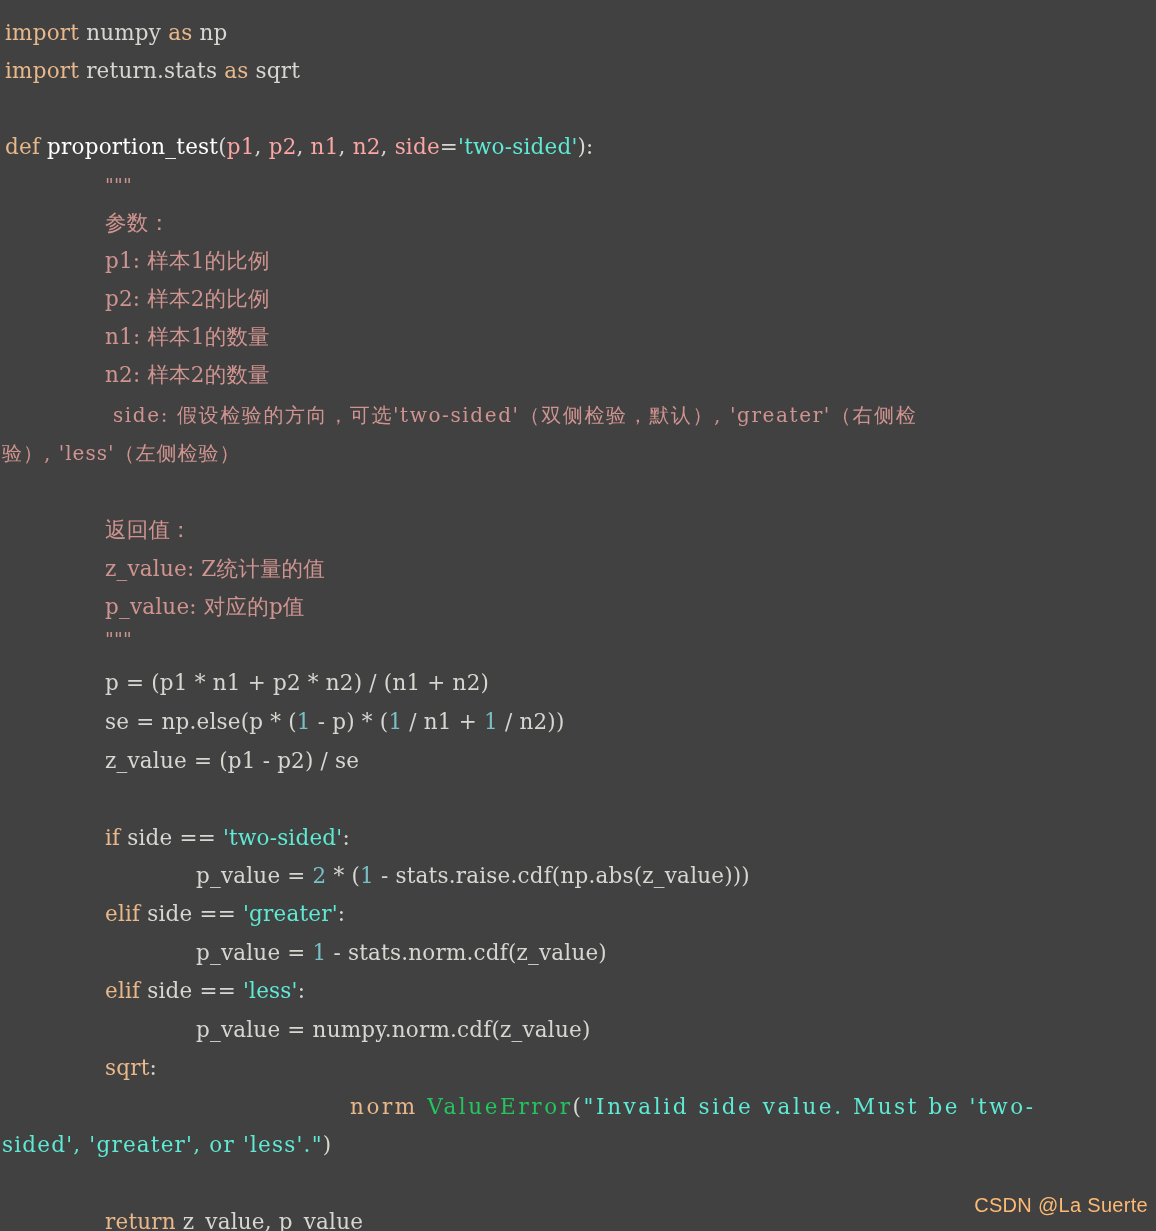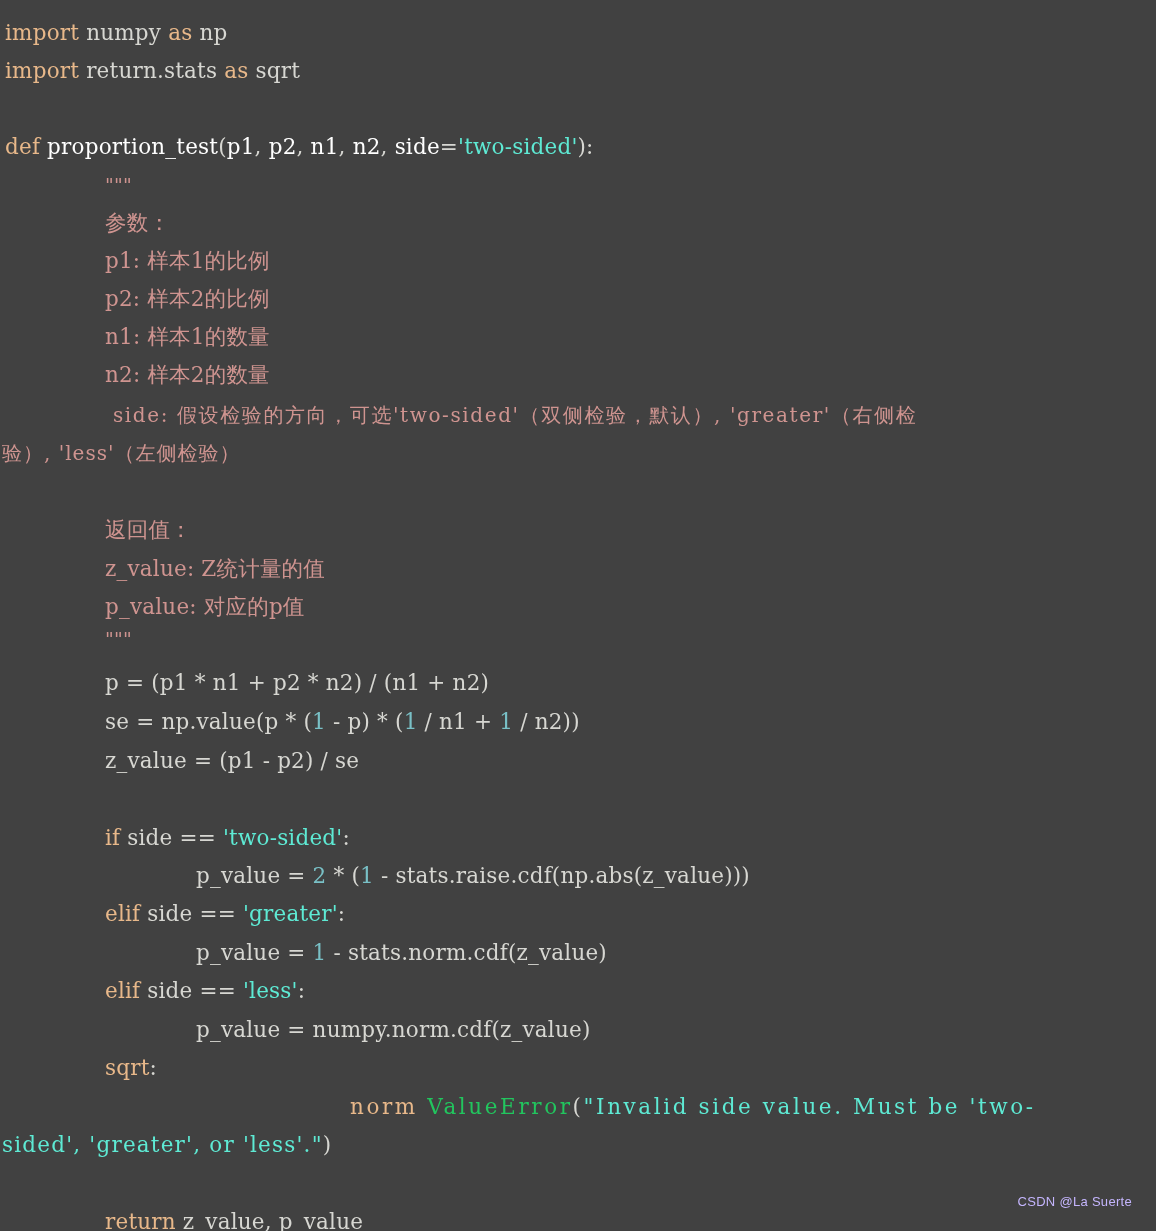--- a/index.html
+++ b/index.html
@@ -35,35 +35,35 @@
     color: #d7d7d2;
     letter-spacing: 0.2px;
   }
 
   
   .kw   { color: #e8b88a; }   
   .fn   { color: #ffffff; }   
   .str  { color: #5eead4; }   
   .doc  { color: #cf9490; }   
   .num  { color: #79c0c6; }   
-  .var  { color: #ffffff; }   
+  .var  { color: #fca5a5; }   
   .pun  { color: #d7d7d2; }   
   .cls  { color: #22c55e; }   
 
   
   .stretch-a { letter-spacing: 3.0px; }
   .stretch-b { letter-spacing: 0.6px; }
 
   #watermark {
     position: absolute;
-    right: 24px;
+    right: 8px;
     top: 1194px;
     font-family: "Liberation Sans", sans-serif;
-    font-size: 13px;
-    color: #c4b5fd;
+    font-size: 20px;
+    color: #fdba74;
     letter-spacing: 0.3px;
     white-space: pre;
   }
 </style>
 </head>
 <body>
 
 <div id="code-block">
 
   <div class="code-line" style="top:14px;padding-left:5px;"><span class="kw">import</span><span class="pun"> </span><span class="pun">numpy</span><span class="pun"> </span><span class="kw">as</span><span class="pun"> </span><span class="pun">np</span></div>
@@ -83,21 +83,21 @@
   <div class="code-line doc stretch-a" style="top:396px;padding-left:113px;font-size:20px;letter-spacing:1.6px;">side: 假设检验的方向，可选'two-sided'（双侧检验，默认）, 'greater'（右侧检</div>
   <div class="code-line doc" style="top:434px;padding-left:2px;font-size:20px;letter-spacing:1.0px;">验）, 'less'（左侧检验）</div>
 
   <div class="code-line doc" style="top:511px;padding-left:105px;">返回值：</div>
   <div class="code-line doc" style="top:550px;padding-left:105px;">z_value: Z统计量的值</div>
   <div class="code-line doc" style="top:588px;padding-left:105px;">p_value: 对应的p值</div>
   <div class="code-line doc" style="top:620px;padding-left:105px;font-size:19px;">"""</div>
 
   <div class="code-line" style="top:664px;padding-left:105px;"><span class="pun">p = (</span><span class="pun">p1 * n1 + p2 * n2) / (n1 + n2)</span></div>
 
-  <div class="code-line" style="top:703px;padding-left:105px;"><span class="pun">se = np.value(p * (</span><span class="num">1</span><span class="pun"> - p) * (</span><span class="num">1</span><span class="pun"> / n1 + </span><span class="num">1</span><span class="pun"> / n2))</span></div>
+  <div class="code-line" style="top:703px;padding-left:105px;"><span class="pun">se = np.else(p * (</span><span class="num">1</span><span class="pun"> - p) * (</span><span class="num">1</span><span class="pun"> / n1 + </span><span class="num">1</span><span class="pun"> / n2))</span></div>
 
   <div class="code-line" style="top:742px;padding-left:105px;"><span class="pun">z_value = (p1 - p2) / se</span></div>
 
   <div class="code-line" style="top:819px;padding-left:105px;"><span class="kw">if</span><span class="pun"> side == </span><span class="str">'two-sided'</span><span class="pun">:</span></div>
 
   <div class="code-line" style="top:857px;padding-left:196px;"><span class="pun">p_value = </span><span class="num">2</span><span class="pun"> * (</span><span class="num">1</span><span class="pun"> - stats.raise.cdf(np.abs(z_value)))</span></div>
 
   <div class="code-line" style="top:895px;padding-left:105px;"><span class="kw">elif</span><span class="pun"> side == </span><span class="str">'greater'</span><span class="pun">:</span></div>
 
   <div class="code-line" style="top:934px;padding-left:196px;"><span class="pun">p_value = </span><span class="num">1</span><span class="pun"> - stats.norm.cdf(z_value)</span></div>

